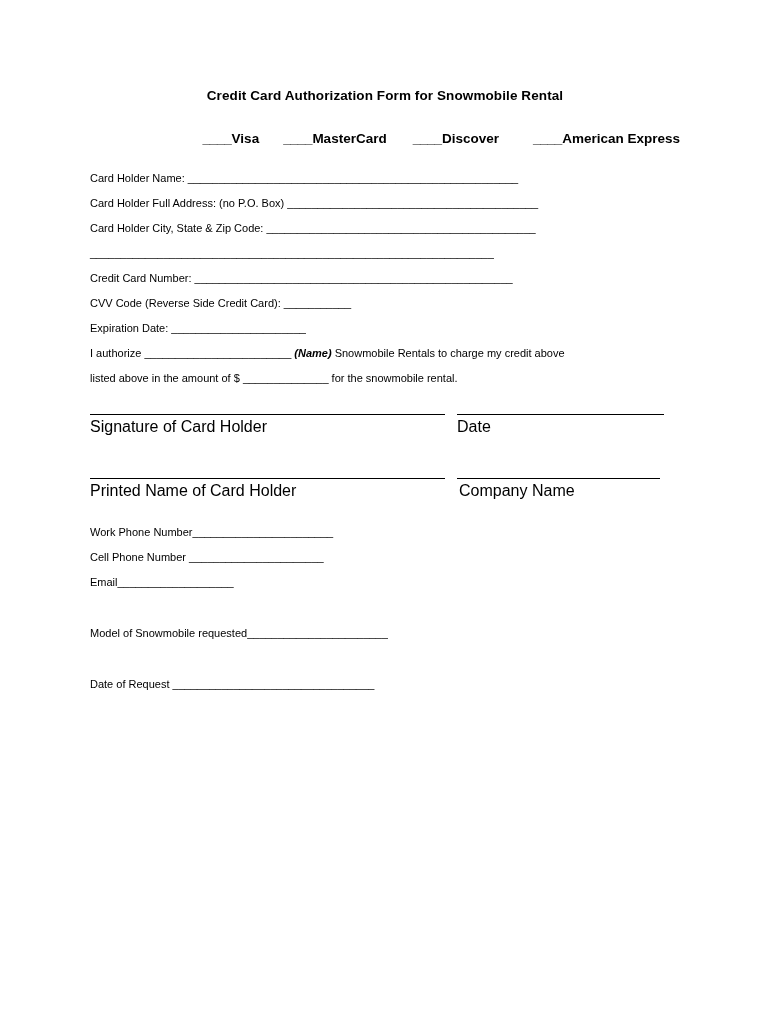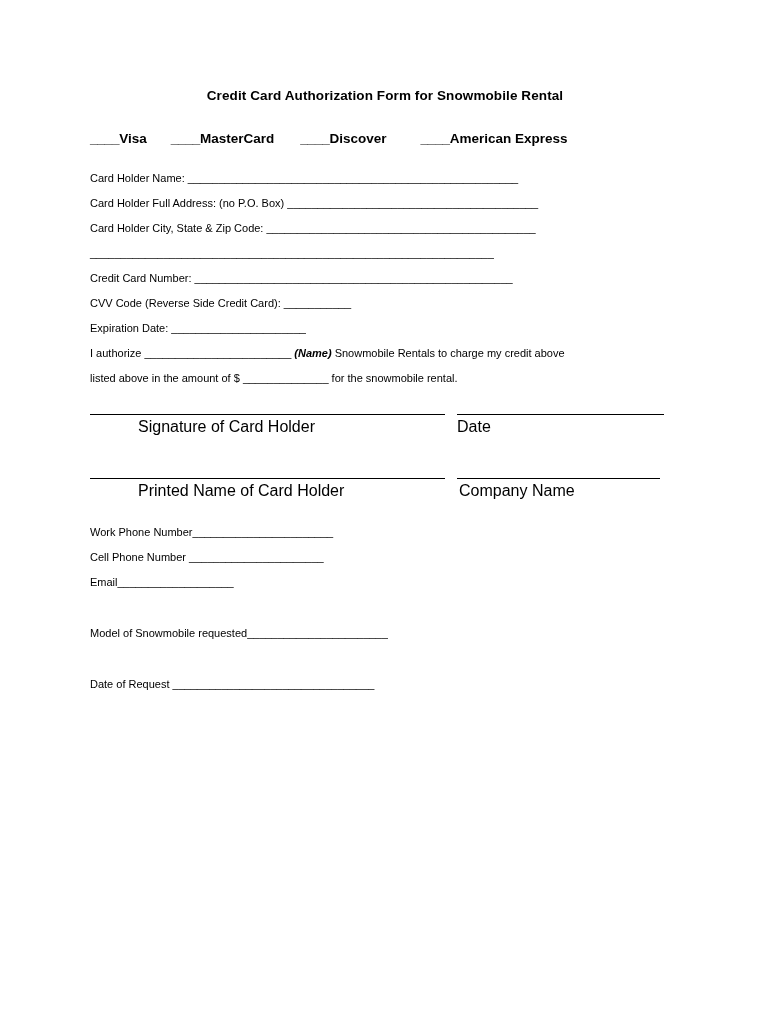--- a/index.html
+++ b/index.html
@@ -33,20 +33,21 @@
     font-weight: bold;
     text-align: center;
     margin: 0 0 28px 0;
     letter-spacing: 0.1px;
   }
   .card-types {
     font-size: 13.5px;
     font-weight: bold;
     margin: 0 0 20px 0;
     white-space: nowrap;
+    text-align: right;
   }
   .card-types .ct {
     display: inline-block;
   }
   .card-types .gap-a { display: inline-block; width: 24px; }
   .card-types .gap-b { display: inline-block; width: 26px; }
   .card-types .gap-c { display: inline-block; width: 34px; }
 
   .line {
     font-size: 11px;
@@ -76,21 +77,20 @@
     border-bottom: 1px solid #000;
   }
   .sig-labels {
     position: relative;
     height: 20px;
   }
   .sig-label-left {
     position: absolute;
     left: 0;
     top: 0;
-    margin-left: 48px;
   }
   .sig-label-right {
     position: absolute;
     top: 0;
   }
   .underscores {
     letter-spacing: -0.2px;
   }
   .bold-italic {
     font-weight: bold;

